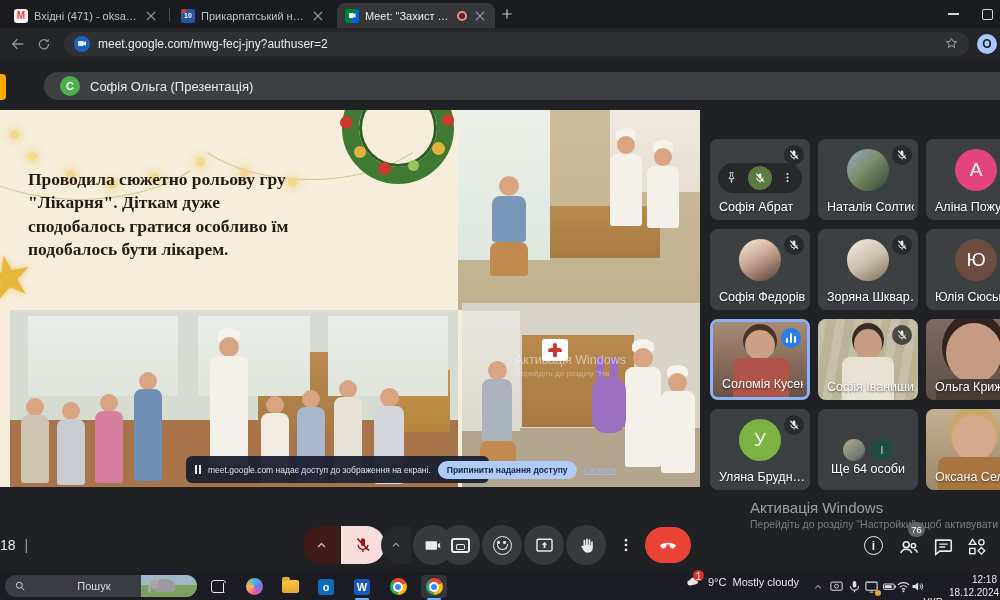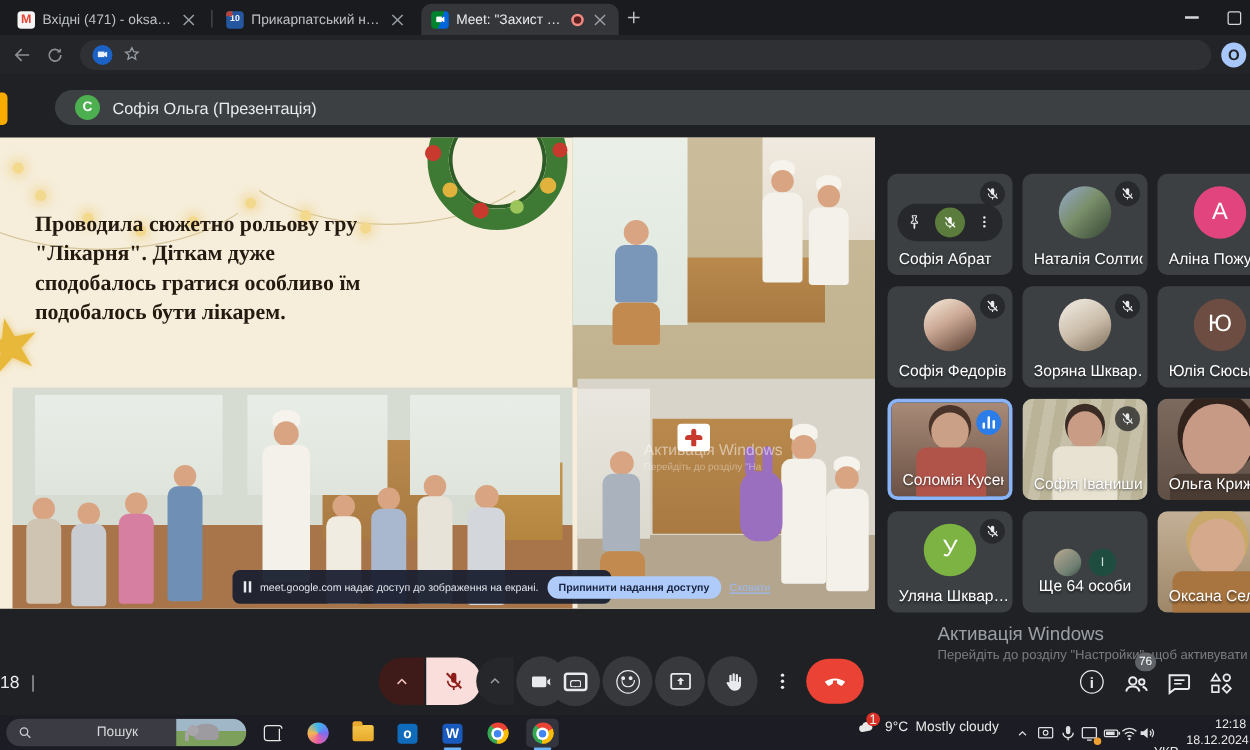--- a/index.html
+++ b/index.html
@@ -351,20 +351,21 @@
           <use href="#i-back"></use>
         </svg>
       </span>
     <span class="navic">
         <svg class="ic" viewBox="0 0 24 24">
           <use href="#i-reload"></use>
         </svg>
       </span>
     <div class="urlpill">
       <span class="siteic"></span>
+      <span class="urltxt">meet.google.com/mwg-fecj-jny?authuser=2</span>
       <span class="starbm">
           <svg class="ic" viewBox="0 0 24 24">
             <use href="#i-star"></use>
           </svg>
         </span>
     </div>
     <span class="profav">O</span>
   </div>
 
   <div class="ytab"></div>
@@ -613,21 +614,21 @@
       <div class="tname">Ольга Крижан</div>
     </div>
 
     <div class="tile">
       <div class="badge">
           <svg class="ic" viewBox="0 0 24 24">
             <use href="#i-mic-off"></use>
           </svg>
         </div>
       <div class="avatar" style="background:#7cb342;">У</div>
-      <div class="tname">Уляна Шквар…</div>
+      <div class="tname">Уляна Брудн…</div>
     </div>
 
     <div class="tile">
       <div class="minis">
         <span class="mini mphoto"></span>
         <span class="mini mletter">І</span>
       </div>
       <div class="tname center">Ще 64 особи</div>
     </div>
 

